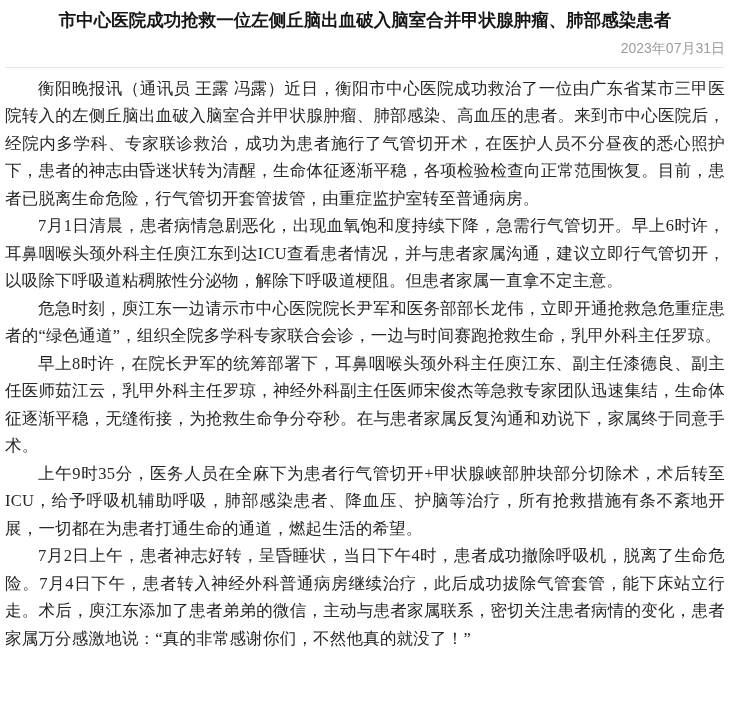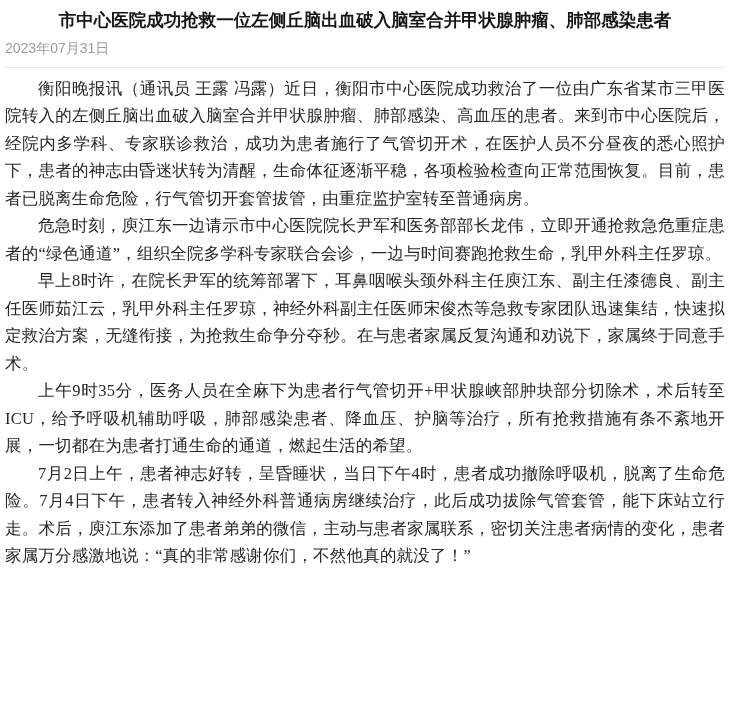--- a/index.html
+++ b/index.html
@@ -20,21 +20,21 @@
   .article-title {
     font-size: 17.5px;
     font-weight: bold;
     color: #161616;
     text-align: center;
     line-height: 1.4;
     margin: 2px 12px 4px 12px;
     font-family: Liberation Serif, serif;
   }
   .article-date {
-    text-align: left;
+    text-align: right;
     color: #9c9c9c;
     font-size: 14px;
     line-height: 1.3;
     margin: 6px 0 10px 0;
   }
   .divider {
     border: none;
     border-top: 1px solid #e8e8e8;
     margin: 0 0 7px 0;
   }
@@ -51,18 +51,19 @@
 </style>
 </head>
 <body>
 
 <div class="page">
   <h1 class="article-title">市中心医院成功抢救一位左侧丘脑出血破入脑室合并甲状腺肿瘤、肺部感染患者</h1>
   <div class="article-date">2023年07月31日</div>
   <hr class="divider">
   <div class="article-body">
       <p class="para">衡阳晚报讯（通讯员 王露 冯露）近日，衡阳市中心医院成功救治了一位由广东省某市三甲医院转入的左侧丘脑出血破入脑室合并甲状腺肿瘤、肺部感染、高血压的患者。来到市中心医院后，经院内多学科、专家联诊救治，成功为患者施行了气管切开术，在医护人员不分昼夜的悉心照护下，患者的神志由昏迷状转为清醒，生命体征逐渐平稳，各项检验检查向正常范围恢复。目前，患者已脱离生命危险，行气管切开套管拔管，由重症监护室转至普通病房。</p>
+      <p class="para">7月1日清晨，患者病情急剧恶化，出现血氧饱和度持续下降，急需行气管切开。早上6时许，耳鼻咽喉头颈外科主任庾江东到达ICU查看患者情况，并与患者家属沟通，建议立即行气管切开，以吸除下呼吸道粘稠脓性分泌物，解除下呼吸道梗阻。但患者家属一直拿不定主意。</p>
       <p class="para">危急时刻，庾江东一边请示市中心医院院长尹军和医务部部长龙伟，立即开通抢救急危重症患者的“绿色通道”，组织全院多学科专家联合会诊，一边与时间赛跑抢救生命，乳甲外科主任罗琼。</p>
-      <p class="para">早上8时许，在院长尹军的统筹部署下，耳鼻咽喉头颈外科主任庾江东、副主任漆德良、副主任医师茹江云，乳甲外科主任罗琼，神经外科副主任医师宋俊杰等急救专家团队迅速集结，快速拟定救治方案，无缝衔接，为抢救生命争分夺秒。在与患者家属反复沟通和劝说下，家属终于同意手术。</p>
+      <p class="para">早上8时许，在院长尹军的统筹部署下，耳鼻咽喉头颈外科主任庾江东、副主任漆德良、副主任医师茹江云，乳甲外科主任罗琼，神经外科副主任医师宋俊杰等急救专家团队迅速集结，生命体征逐渐平稳，无缝衔接，为抢救生命争分夺秒。在与患者家属反复沟通和劝说下，家属终于同意手术。</p>
       <p class="para">上午9时35分，医务人员在全麻下为患者行气管切开+甲状腺峡部肿块部分切除术，术后转至ICU，给予呼吸机辅助呼吸，肺部感染患者、降血压、护脑等治疗，所有抢救措施有条不紊地开展，一切都在为患者打通生命的通道，燃起生活的希望。</p>
       <p class="para">7月2日上午，患者神志好转，呈昏睡状，当日下午4时，患者成功撤除呼吸机，脱离了生命危险。7月4日下午，患者转入神经外科普通病房继续治疗，此后成功拔除气管套管，能下床站立行走。术后，庾江东添加了患者弟弟的微信，主动与患者家属联系，密切关注患者病情的变化，患者家属万分感激地说：“真的非常感谢你们，不然他真的就没了！”</p>
     </div>
 </div>
 
 </body></html>

